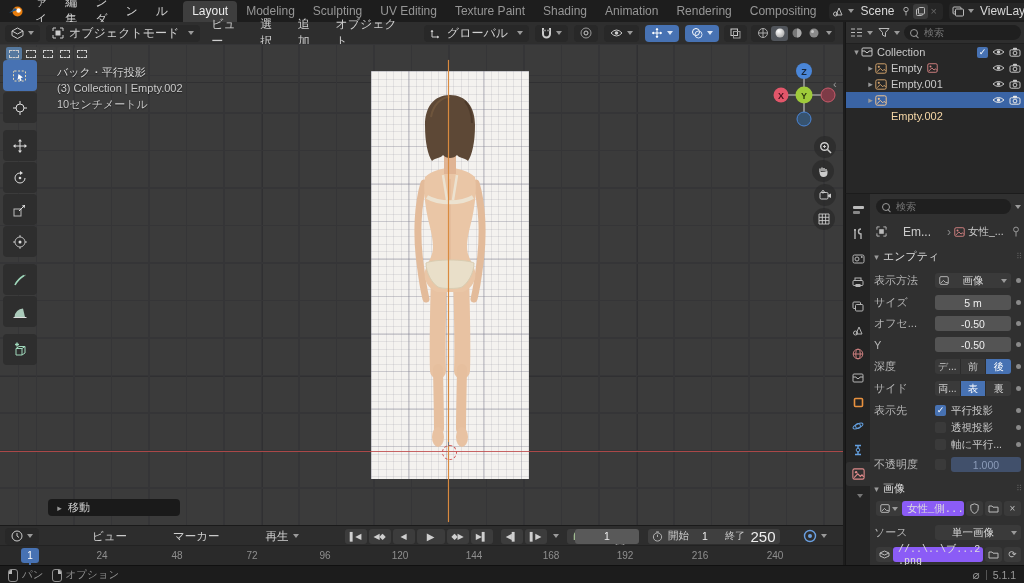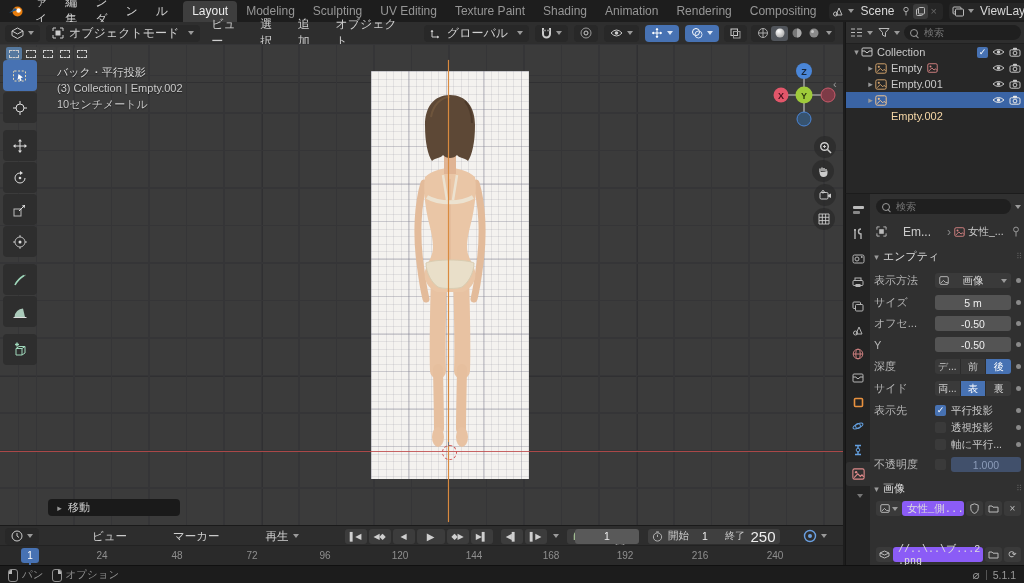--- a/index.html
+++ b/index.html
@@ -745,20 +745,27 @@
               <path d="M4.5,0.8 L8.2,2.2 V5.5 C8.2,8 6.5,9.7 4.5,10.4 C2.5,9.7 0.8,8 0.8,5.5 V2.2 Z" fill="none" stroke="#bbb"></path>
             </svg>
         </span>
         <span class="ibtn">
           <svg width="11" height="9" viewBox="0 0 11 9">
               <path d="M1,2 h3 l1,1.2 h5 V8 H1 Z" fill="none" stroke="#bbb"></path>
             </svg>
         </span>
         <span class="ibtn">×</span>
       </div>
+      <div class="prow" style="top:330px">
+        <span class="plbl">ソース</span>
+        <span class="pdrop">
+          <span class="tx">単一画像</span>
+          <span class="chev"></span>
+        </span>
+      </div>
       <div class="prow" style="top:352px">
         <span class="ibtn">
           <svg width="11" height="9" viewBox="0 0 11 9">
               <path d="M1,3 L5.5,1 L10,3 L5.5,5 Z M1,3 V6 L5.5,8 L10,6 V3" fill="none" stroke="#bbb"></path>
             </svg>
         </span>
         <span class="pfield dk" style="justify-content:flex-start;padding-left:5px;font-size:10px">//..\..\ブ...2 .png</span>
         <span class="ibtn">
           <svg width="11" height="9" viewBox="0 0 11 9">
               <path d="M1,2 h3 l1,1.2 h5 V8 H1 Z" fill="none" stroke="#bbb"></path>

